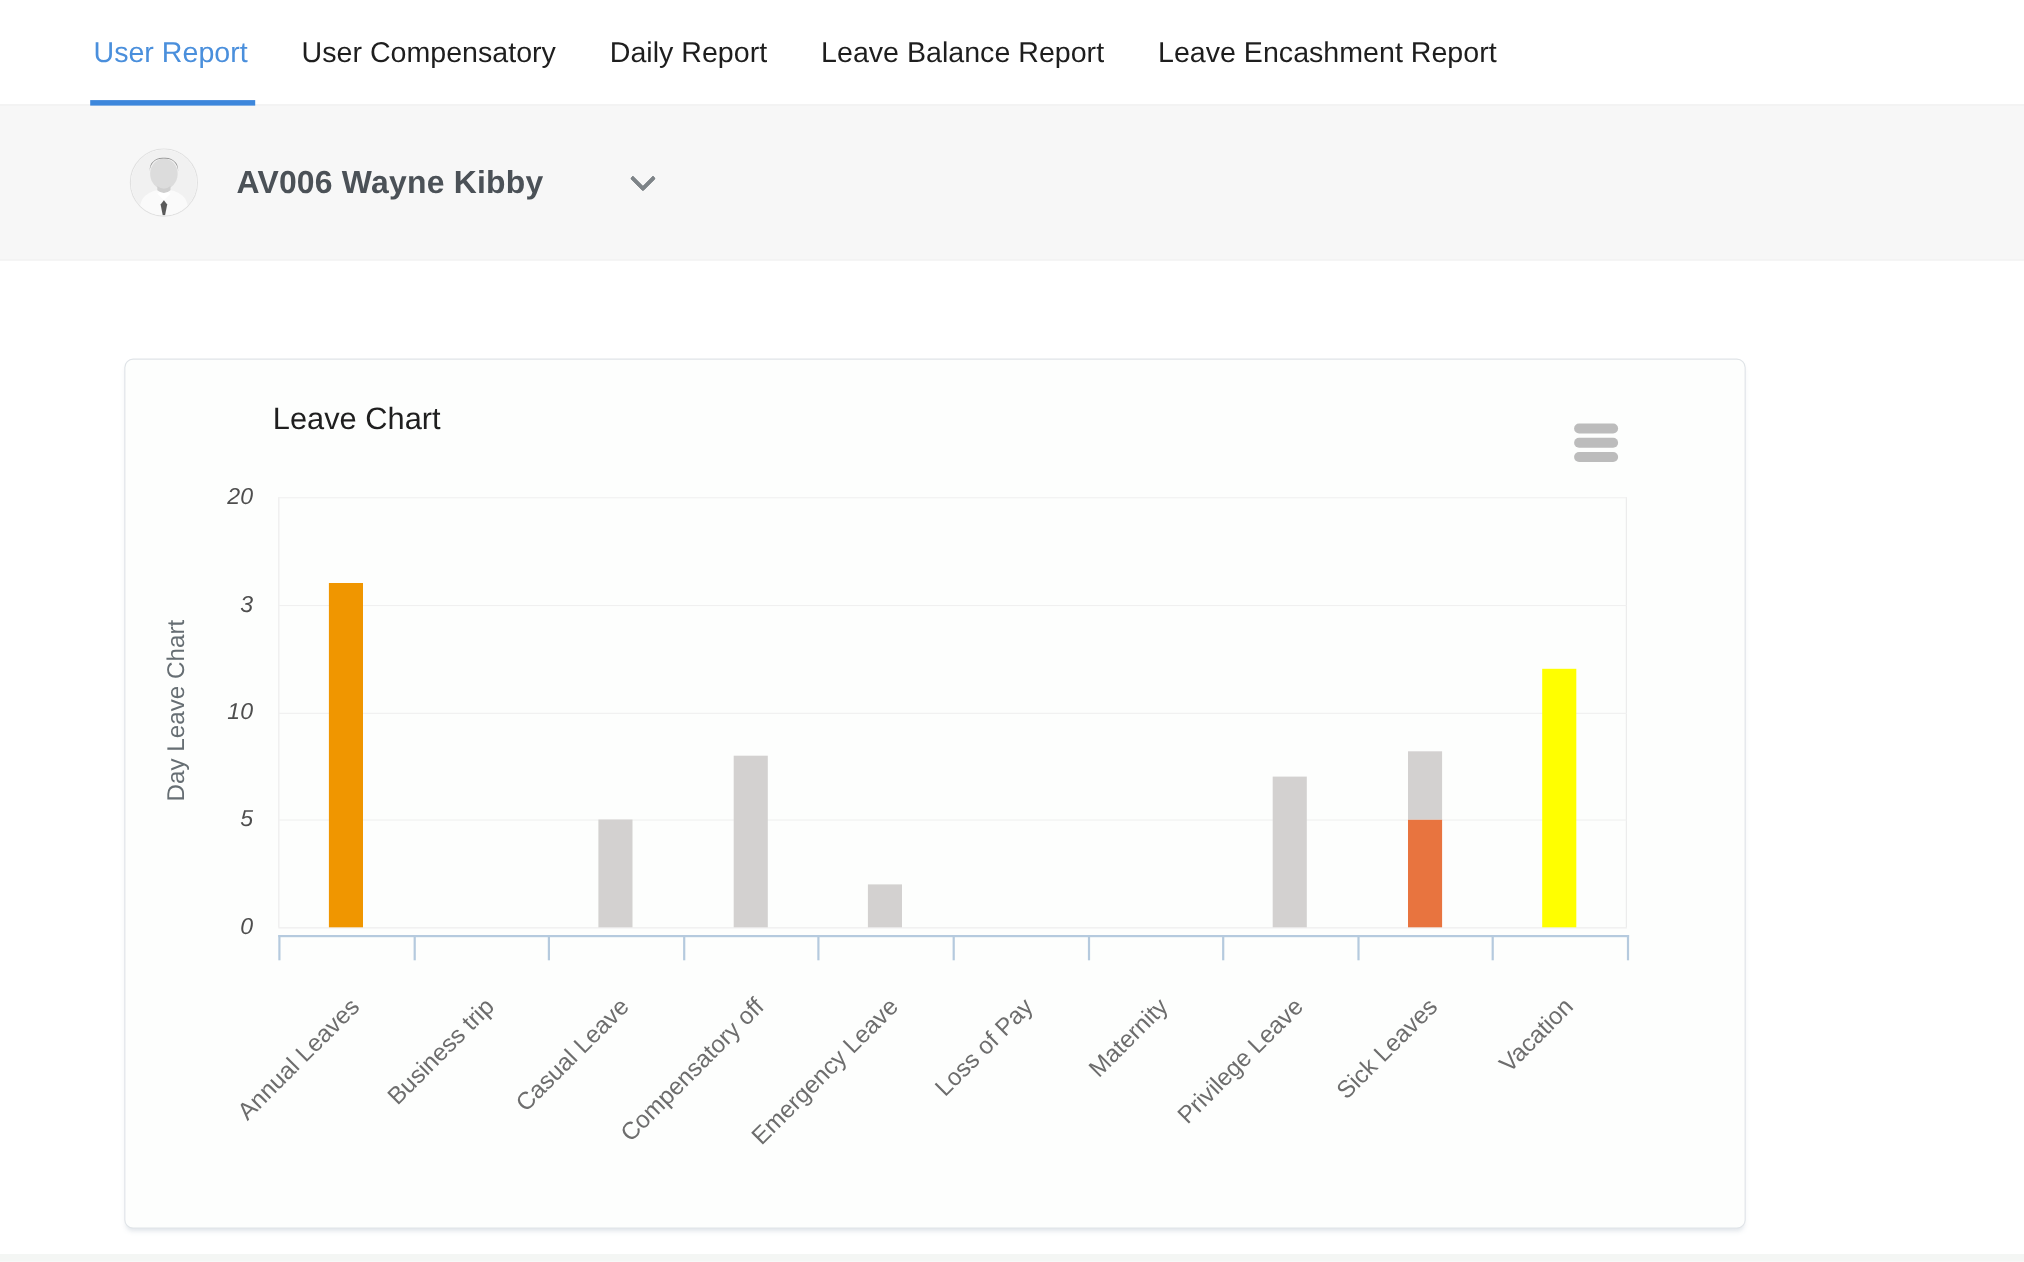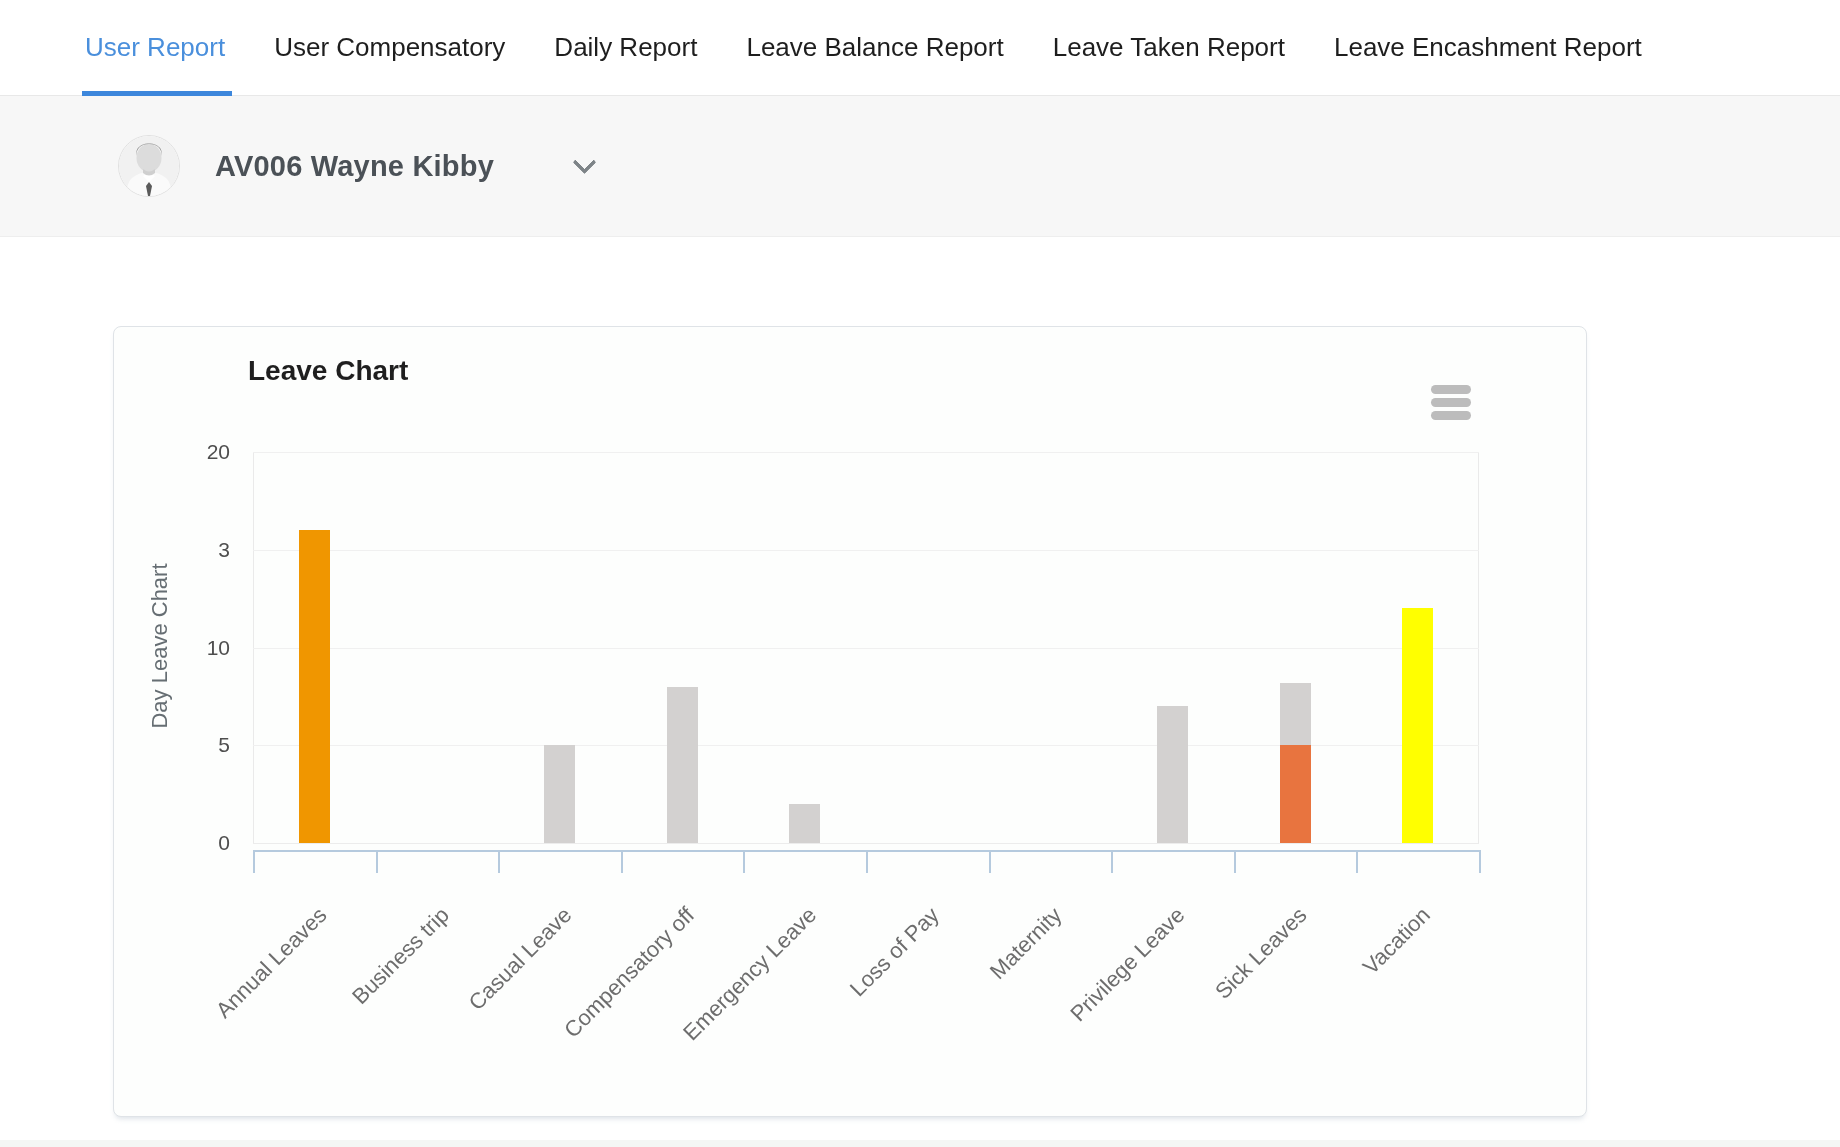--- a/index.html
+++ b/index.html
@@ -41,35 +41,35 @@
 
   
   .content { position: relative; height: 929px; background: #ffffff; }
   .footer-strip { position: absolute; left: 0; bottom: 0; width: 100%; height: 26px; background: #f4f6f4; }
 
   .card {
     position: absolute; left: 113px; top: 89px; width: 1474px; height: 791px;
     background: #fdfefd; border: 1px solid #dfe3e7; border-radius: 8px;
     box-shadow: 0 4px 5px -2px rgba(185,196,206,.45);
   }
-  .card-title { position: absolute; left: 134px; top: 28px; font-size: 28px; font-weight: bold; color: #1f1f1f; }
+  .card-title { position: absolute; left: 134px; top: 38px; font-size: 28px; font-weight: normal; color: #1f1f1f; }
   .menu-btn { position: absolute; left: 1317px; top: 58px; width: 40px; cursor: pointer; }
   .menu-btn .hb { height: 9px; background: #bcbcbc; border-radius: 5px; margin-bottom: 4px; }
   .menu-btn .hb:last-child { margin-bottom: 0; }
 
   
   .plotbox {
     position: absolute; pointer-events: none;
     border-left: 1px solid #eaeaea; border-right: 1px solid #eaeaea;
   }
   .gridline { position: absolute; height: 1px; background: #f0f0f0; }
   .gridline.zero { background: #ececec; }
   .ytick {
     position: absolute; left: 28px; width: 88px; text-align: right;
-    font-size: 21px; color: #4e4e4e; line-height: 28px;
+    font-size: 21px; color: #4e4e4e; line-height: 28px; font-style: italic;
   }
   .ytitle {
     position: absolute; left: -114px; top: 306px; width: 320px; text-align: center;
     font-size: 22px; color: #666e73; transform: rotate(-90deg);
   }
   .axisline { position: absolute; height: 2px; background: #b5cade; }
   .axistick { position: absolute; width: 2px; height: 23px; background: #b5cade; }
   .barseg { position: absolute; width: 31px; }
   .xlabel {
     position: absolute; white-space: nowrap; font-size: 22px; color: #6d6d6d;
@@ -77,21 +77,20 @@
   }
 </style>
 </head>
 <body>
 
 <div class="tabbar">
   <div class="tab active">User Report</div>
   <div class="tab">User Compensatory</div>
   <div class="tab">Daily Report</div>
   <div class="tab">Leave Balance Report</div>
-  <div class="tab">Leave Taken Report</div>
   <div class="tab">Leave Encashment Report</div>
 </div>
 
 <div class="userband">
   <div class="user-select">
     <div class="avatar">
       <svg width="60" height="60" viewBox="0 0 60 60" xmlns="http://www.w3.org/2000/svg">
         <rect width="60" height="60" fill="#f1f1f1"></rect>
         <ellipse cx="30" cy="22" rx="12.5" ry="14" fill="#dcdcdc"></ellipse>
         <path d="M17 20 Q18 8 30 8 Q42 8 43 20 Q43 13 40 11 Q36 7 30 7.5 Q24 7 20 11 Q17 13 17 20Z" fill="#8f8f8f"></path>

